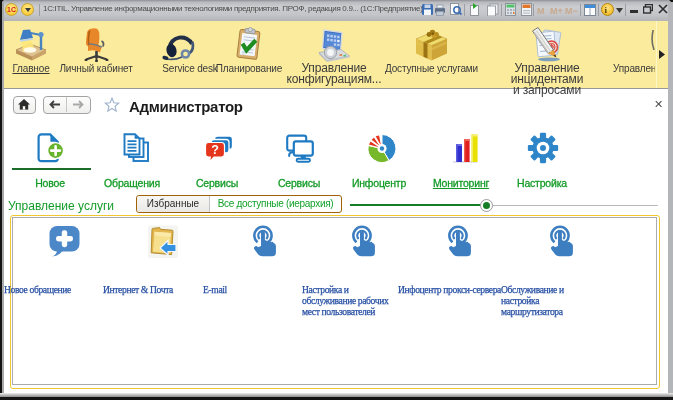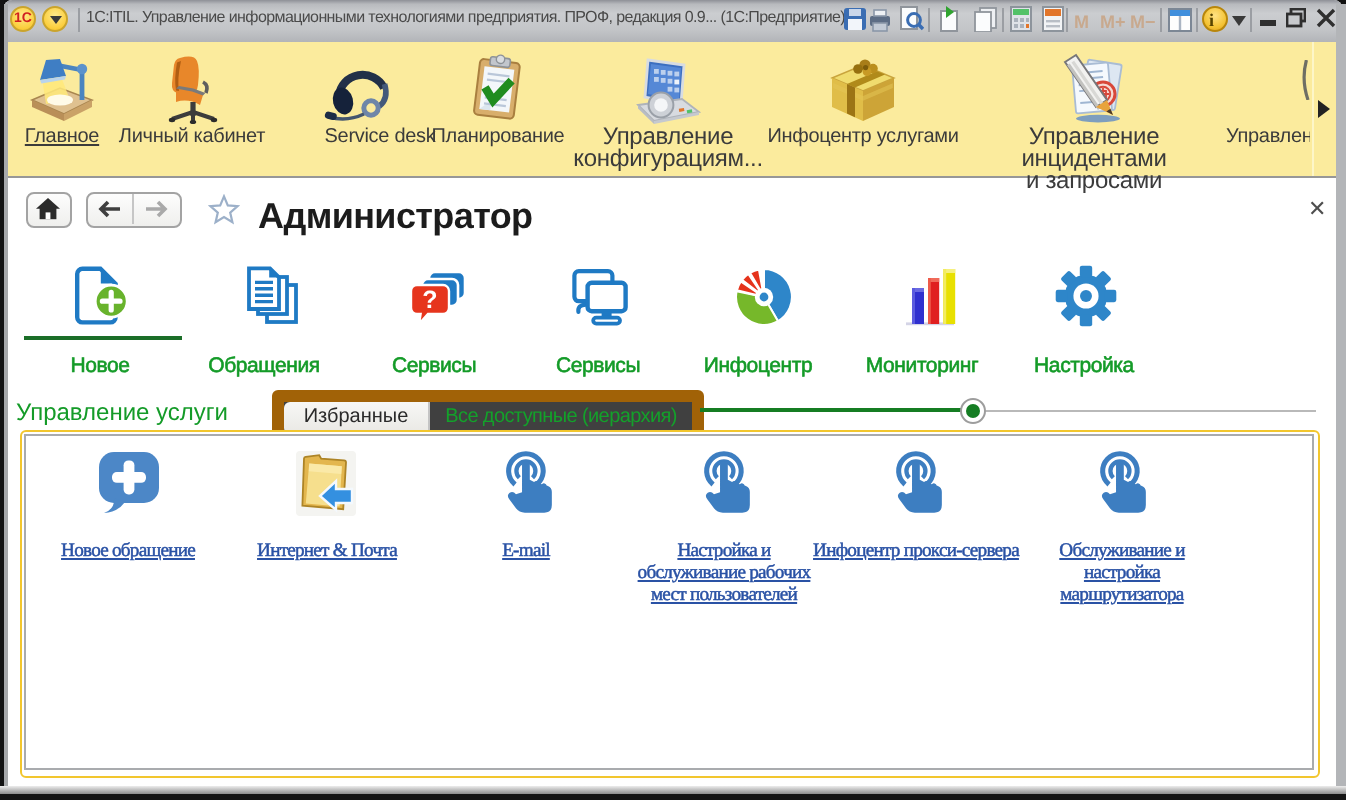--- a/index.html
+++ b/index.html
@@ -20,41 +20,41 @@
   .tbtxt{top:4px;font-size:8px;letter-spacing:-0.3px;color:#4a4a4a;white-space:nowrap;}
   .circ{top:2.5px;width:11px;height:11px;border-radius:50%;
     background:radial-gradient(circle at 50% 35%,#ffe98c,#fbce3c 70%,#e8b325);border:1px solid #caa42c;}
   .tsep{top:4px;width:1px;height:12px;background:#9b9ea3;}
   .mtx{top:6px;font-size:9px;font-weight:bold;color:#c8a98e;}
   .rlabel{top:63px;font-size:10px;letter-spacing:-0.15px;line-height:11px;color:#3b3b3b;text-align:center;white-space:nowrap;}
   .rlabel2{top:63px;font-size:12px;letter-spacing:-0.15px;line-height:11px;color:#3b3b3b;text-align:center;}
   .ricon{top:26px;width:36px;height:36px;}
   .navbtn{top:96px;height:16px;background:linear-gradient(#fdfdfd,#efefed);
      border:1px solid #a3a3a3;border-radius:4px;}
-  #adm{left:129px;top:98px;font-size:18px;letter-spacing:-0.3px;font-weight:bold;color:#1c1c1c;}
+  #adm{left:129px;top:98px;font-size:15px;letter-spacing:-0.3px;font-weight:bold;color:#1c1c1c;}
   #formx{left:654px;top:98px;font-size:11px;color:#4e4e4e;}
   .bicon{top:133px;width:30px;height:30px;}
   .blabel{top:177px;font-size:10.5px;letter-spacing:-0.2px;color:#149b28;-webkit-text-stroke:0.3px #149b28;text-align:center;white-space:nowrap;}
   #underline{left:12px;top:168px;width:79px;height:2px;background:#1b6e28;}
   #dost{left:8px;top:199px;font-size:12px;color:#149b28;}
-  #segbtns{left:136px;top:195px;width:204px;height:16px;border:6px solid #a16207;border-radius:3px;background:#404040;}
+  #segbtns{left:136px;top:195px;width:204px;height:16px;border:1px solid #a16207;border-radius:3px;background:#ffffff;}
   #seg1{position:absolute;left:0;top:0;width:72px;height:16px;background:linear-gradient(#f7f7f5,#e9e8e4);
      border-right:1px solid #c4c4c4;border-radius:3px 0 0 3px;
      font-size:10px;color:#2a2a2a;text-align:center;line-height:16px;}
   #seg2{position:absolute;left:73px;top:0;width:131px;height:16px;font-size:10px;letter-spacing:-0.3px;color:#13a12a;
      text-align:center;line-height:16px;white-space:nowrap;}
   #sld1{left:350px;top:204px;width:133px;height:2px;background:#157d23;}
   #sld2{left:491px;top:204.5px;width:167px;height:1px;background:#b9b9b9;}
   #sldh{left:480px;top:199px;width:11px;height:11px;border-radius:50%;background:#fff;border:1px solid #9d9d9d;}
   #sldhi{position:absolute;left:2px;top:2px;width:7px;height:7px;border-radius:50%;background:#157d23;}
   #panel{left:10px;top:215px;width:648px;height:172px;border:1.5px solid #f2c62e;border-radius:3px;background:#fff;}
   #panelin{position:absolute;left:1px;top:1px;width:643px;height:166px;border:1px solid #a9abae;background:#fff;}
   .pico{top:225px;}
-  .plink{top:270px;font-family:"Liberation Serif",serif;font-size:9.6px;letter-spacing:-0.38px;line-height:11px;-webkit-text-stroke:0.25px #2a52a5;
-     color:#2a52a5;text-align:center;text-decoration:underline;}
+  .plink{top:284px;font-family:"Liberation Serif",serif;font-size:9.6px;letter-spacing:-0.38px;line-height:11px;-webkit-text-stroke:0.25px #2a52a5;
+     color:#2a52a5;}
 </style>
 </head>
 <body>
 <div class="abs" id="win"></div>
 <div class="abs" id="titlebar"></div>
 <div class="abs" id="ribbon"></div>
 <div class="abs" id="ribbonborder"></div>
 <div class="abs" id="content"></div>
 <div class="abs" id="bleft1"></div>
 <div class="abs" id="bleft2"></div>
@@ -245,21 +245,21 @@
 </svg>
 <svg class="abs" style="left:650px;top:30px;" width="5" height="20" viewBox="0 0 5 20">
     <path d="M3.2 0 C1.6 6 1.6 13 4 20" fill="none" stroke="#6e6e64" stroke-width="1.6"></path>
   </svg>
 
 <div class="abs rlabel" style="left:-39px;width:140px;text-decoration:underline;">Главное</div>
 <div class="abs rlabel" style="left:26px;width:140px;">Личный кабинет</div>
 <div class="abs rlabel" style="left:110px;width:160px;">Service desk</div>
 <div class="abs rlabel" style="left:179px;width:140px;">Планирование</div>
 <div class="abs rlabel2" style="left:264px;width:140px;">Управление<br>конфигурациям...</div>
-<div class="abs rlabel" style="left:361px;width:141px;">Инфоцентр услугами</div>
+<div class="abs rlabel" style="left:361px;width:141px;">Доступные услугами</div>
 <div class="abs rlabel2" style="left:477px;width:140px;">Управление инцидентами<br>и запросами</div>
 <div class="abs rlabel" style="left:613px;width:42px;text-align:left;overflow:hidden;white-space:nowrap;">Управлени</div>
 <div class="abs" style="left:656px;top:21px;width:1px;height:67px;background:#fdf6c8;"></div>
 <svg class="abs" style="left:659px;top:50px;" width="6" height="9">
     <polygon points="0,0 6,4.5 0,9" fill="#222"></polygon>
   </svg>
 
 <div class="abs navbtn" style="left:13px;width:21px;"></div>
 <svg class="abs" style="left:18px;top:99px;" width="12" height="11">
     <polygon points="0,5.4 6,0 12,5.4" fill="#2b2b2b"></polygon>
@@ -358,21 +358,21 @@
  <circle cx="15" cy="15" r="5.9" fill="#fff"></circle>
  <circle cx="15" cy="15" r="2.8" fill="#2e86c9"></circle>
 </svg>
 
 <div class="abs" id="underline"></div>
 <div class="abs blabel" style="left:-10px;width:120px;">Новое</div>
 <div class="abs blabel" style="left:72px;width:120px;">Обращения</div>
 <div class="abs blabel" style="left:157px;width:120px;">Сервисы</div>
 <div class="abs blabel" style="left:239px;width:120px;">Сервисы</div>
 <div class="abs blabel" style="left:319px;width:120px;">Инфоцентр</div>
-<div class="abs blabel" style="left:401px;width:120px;">Мониторинг</div>
+<div class="abs blabel" style="left:401px;width:120px;text-decoration:underline;">Мониторинг</div>
 <div class="abs blabel" style="left:482px;width:120px;">Настройка</div>
 
 <div class="abs" id="dost">Управление услуги</div>
 <div class="abs" id="segbtns">
     <div id="seg1">Избранные</div>
     <div id="seg2">Все доступные (иерархия)</div>
   </div>
 <div class="abs" id="sld1"></div>
 <div class="abs" id="sld2"></div>
 <div class="abs" id="sldh">

